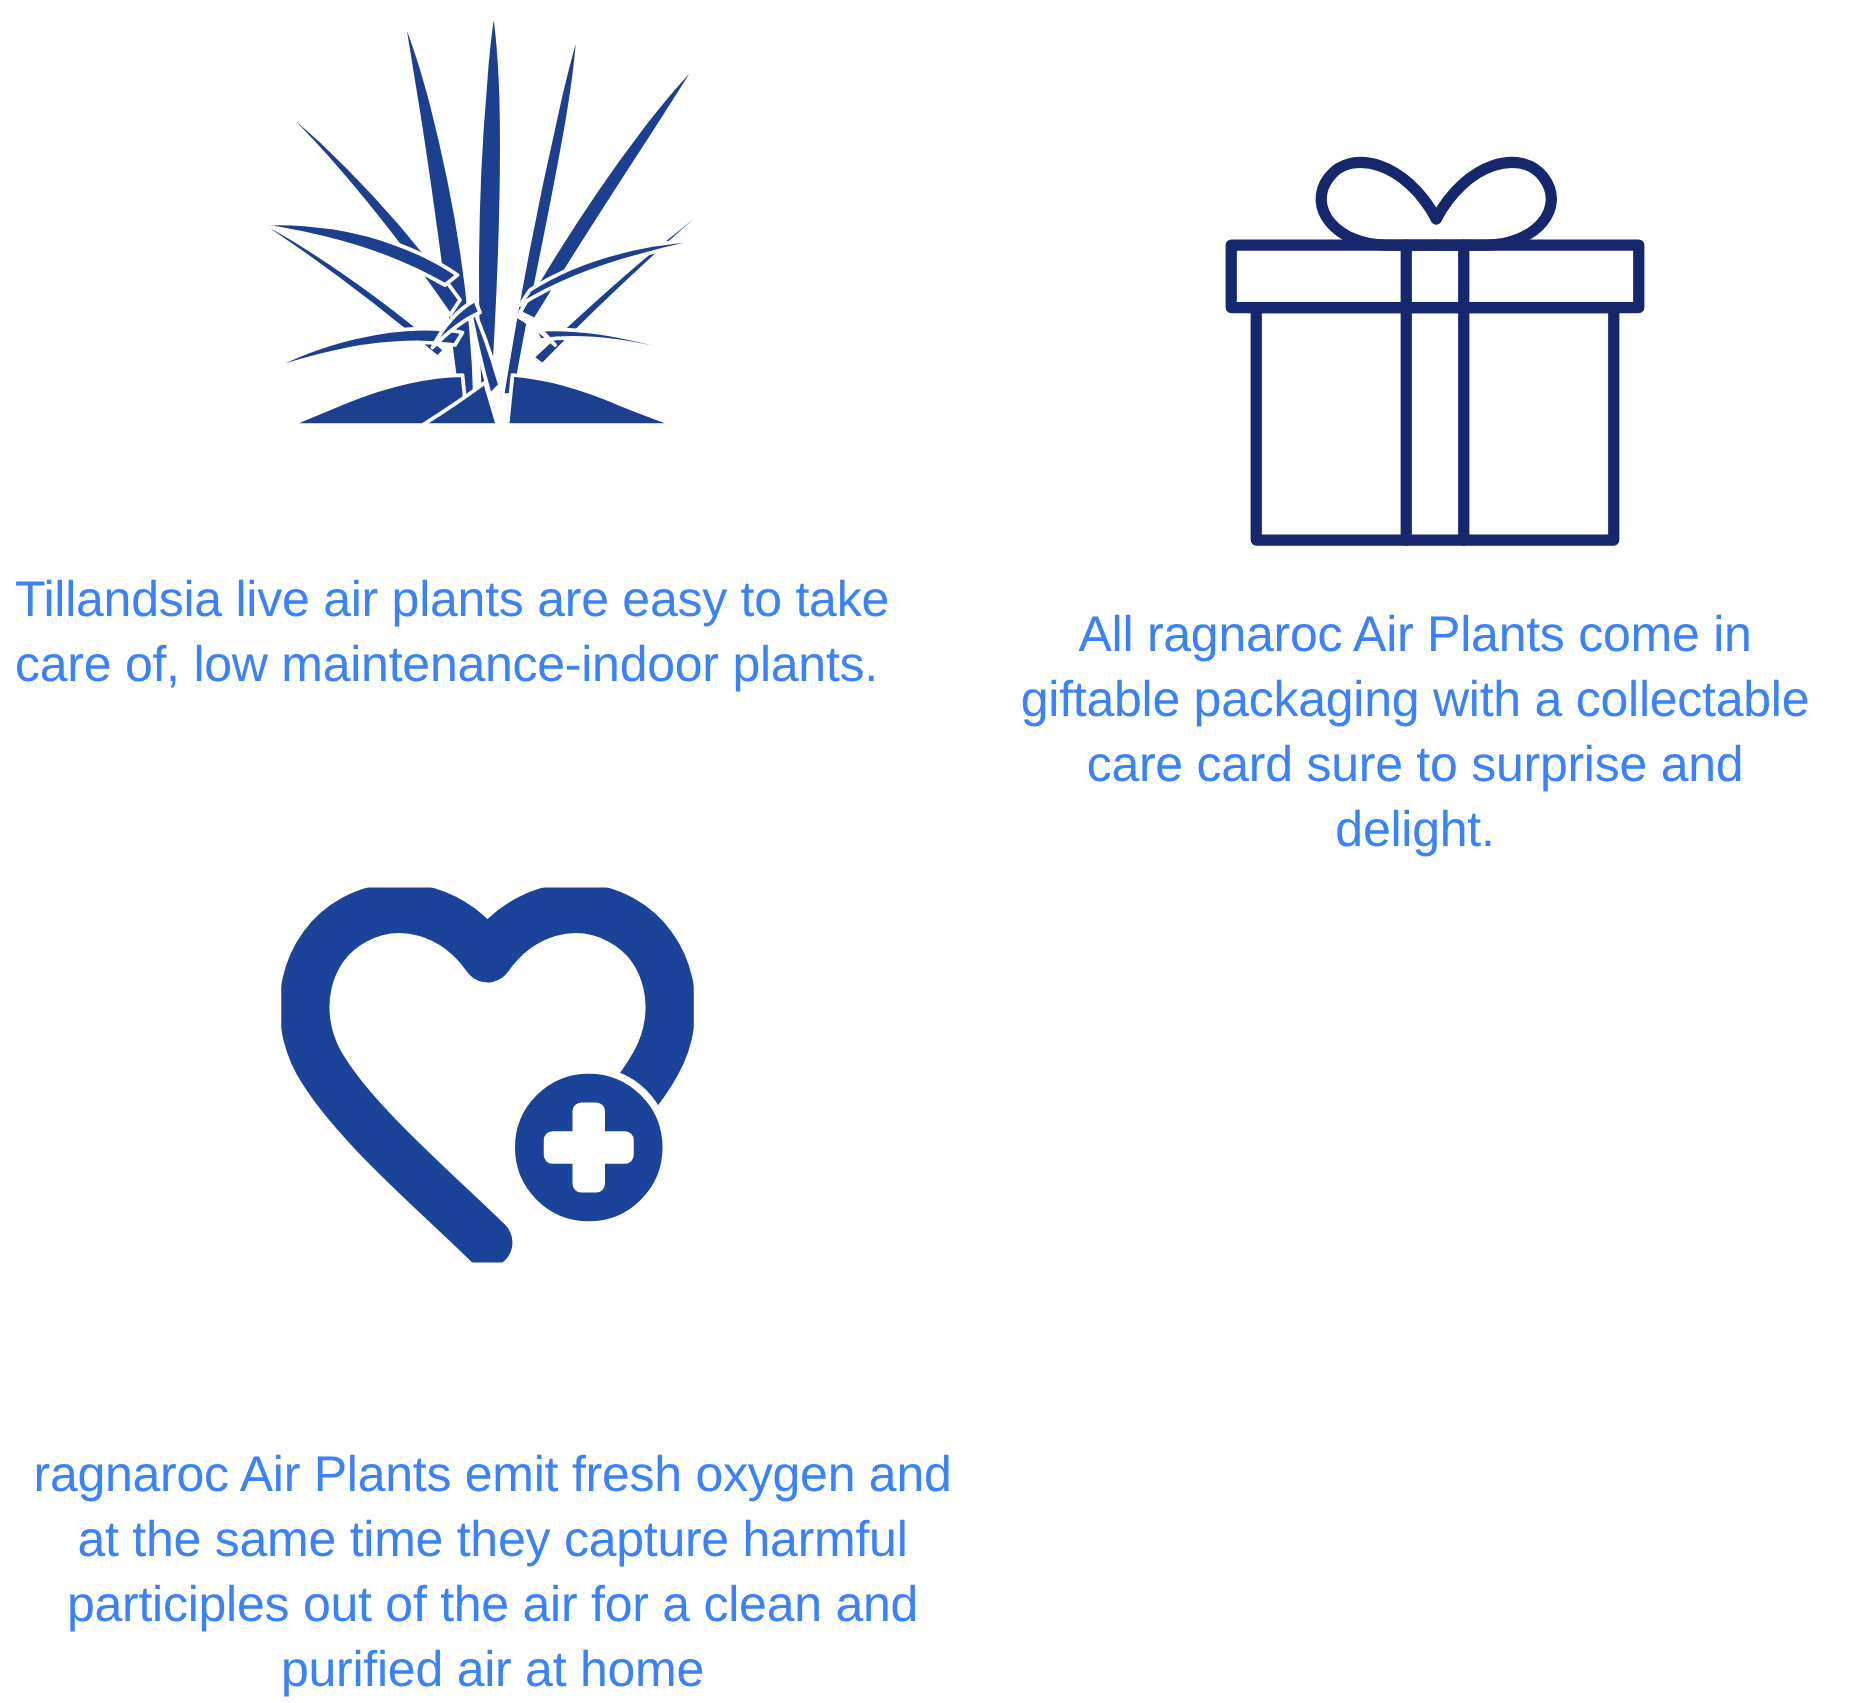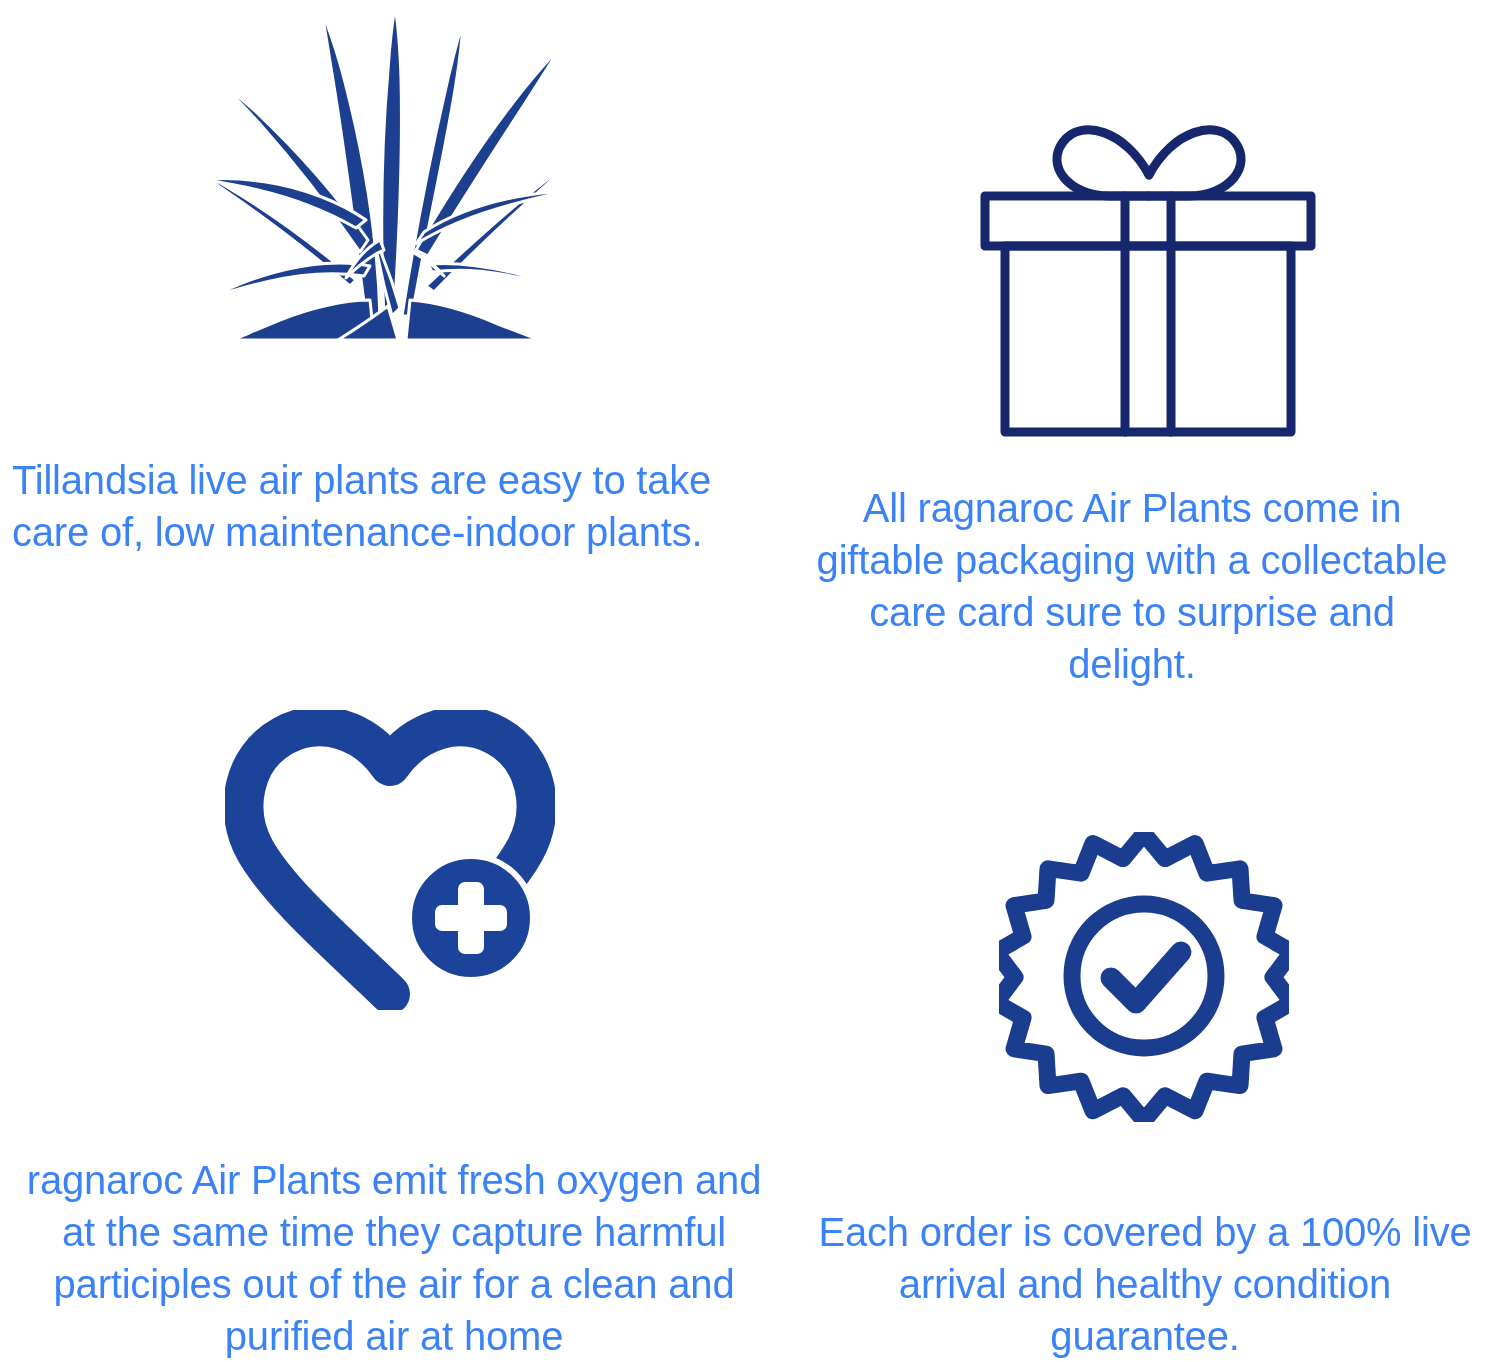--- a/index.html
+++ b/index.html
@@ -142,30 +142,14 @@
 
         <g fill="#ffffff">
           <rect x="233" y="172" width="26" height="72" rx="7"></rect>
           <rect x="210" y="195" width="72" height="26" rx="7"></rect>
         </g>
       </svg>
     </div>
     <div class="caption">ragnaroc Air Plants emit fresh oxygen and at the same time they capture harmful participles out of the air for a clean and purified air at home</div>
   </div>
 
-  <div class="feature-cell cell-seal">
-    <div class="icon-wrap">
-      <svg width="290" height="290" viewBox="0 0 290 290" aria-label="guarantee seal with checkmark">
-
-        <path d="M145 12 L166 38 L196 22 L208 53 L241 48 L243 81 L275 86 L266 118 L293 134 L274 160
-                 L293 186 L266 202 L275 234 L243 239 L241 272 L208 267 L196 298 L166 282 L145 308
-                 L124 282 L94 298 L82 267 L49 272 L47 239 L15 234 L24 202 L-3 186 L16 160
-                 L-3 134 L24 118 L15 86 L47 81 L49 48 L82 53 L94 22 L124 38 Z" fill="none" stroke="#1b3d8f" stroke-width="17" stroke-linejoin="round" transform="translate(0,-10) scale(1,0.97)"></path>
-
-        <circle cx="145" cy="144" r="72" fill="none" stroke="#1b3d8f" stroke-width="17"></circle>
-
-        <path d="M112 146 L137 171 L182 120" fill="none" stroke="#1b3d8f" stroke-width="21" stroke-linecap="round" stroke-linejoin="round"></path>
-      </svg>
-    </div>
-    <div class="caption">Each order is covered by a 100% live arrival and healthy condition guarantee.</div>
-  </div>
 
 </div>
 
 </body></html>

